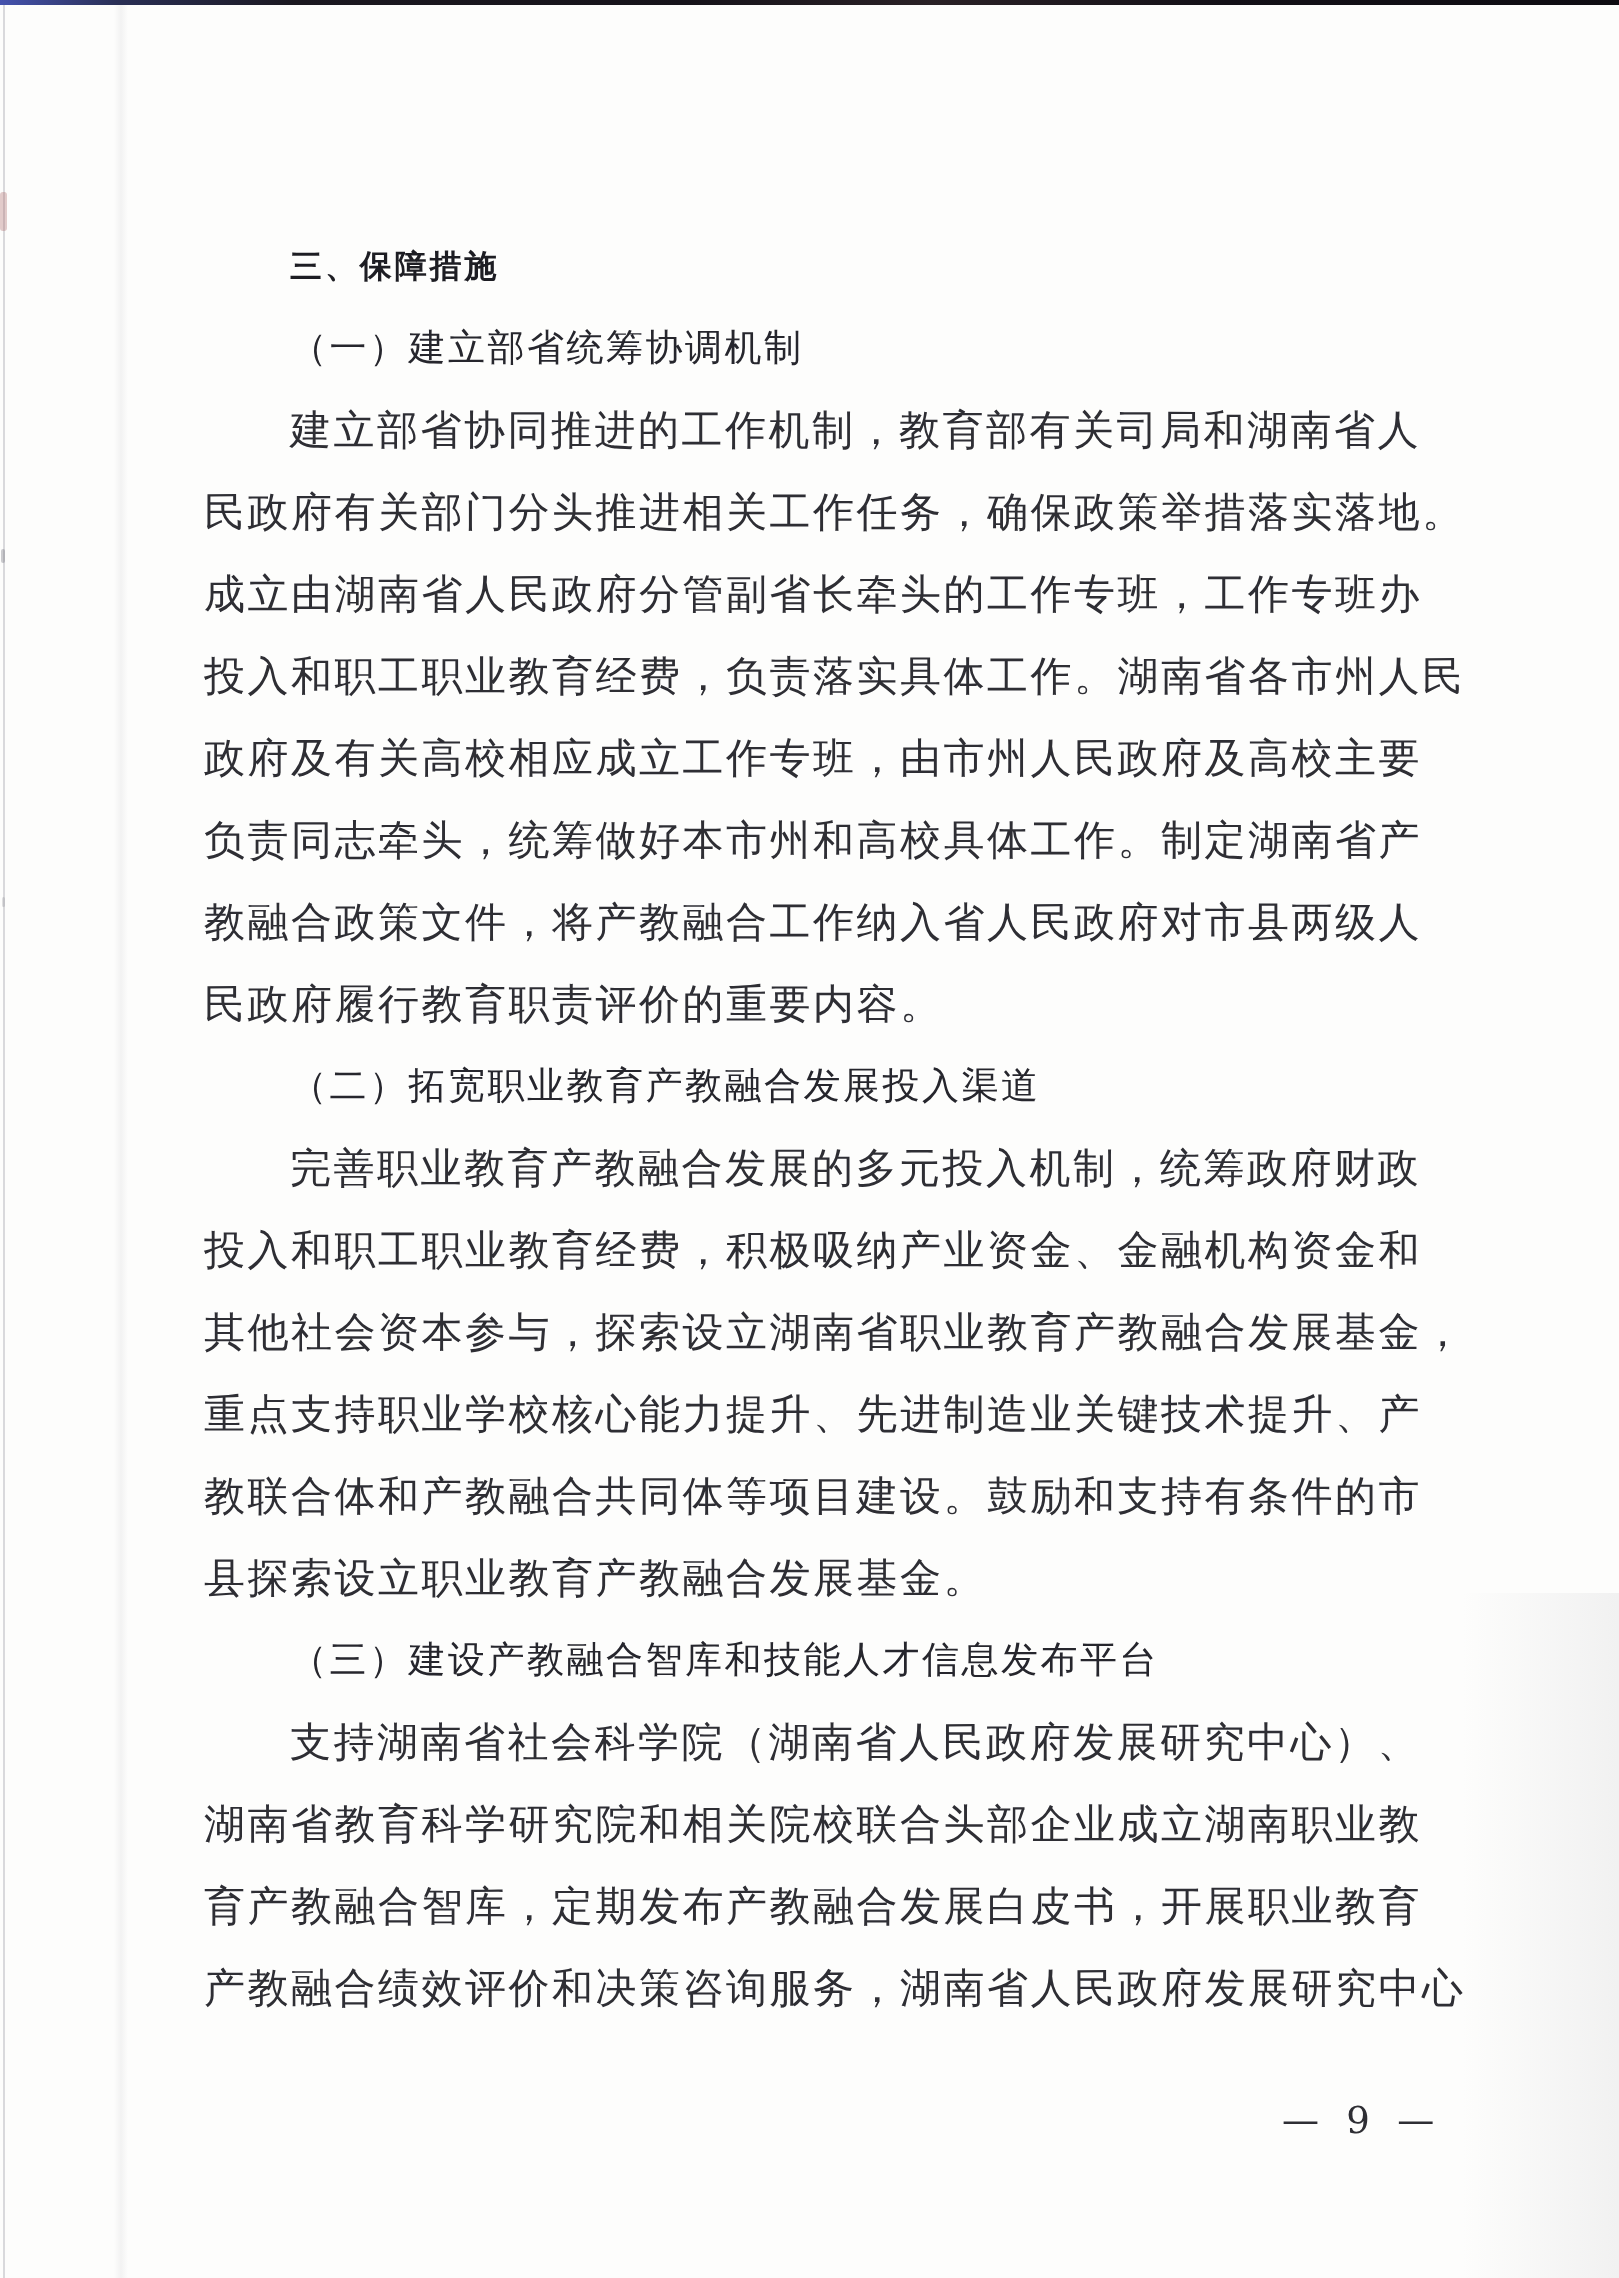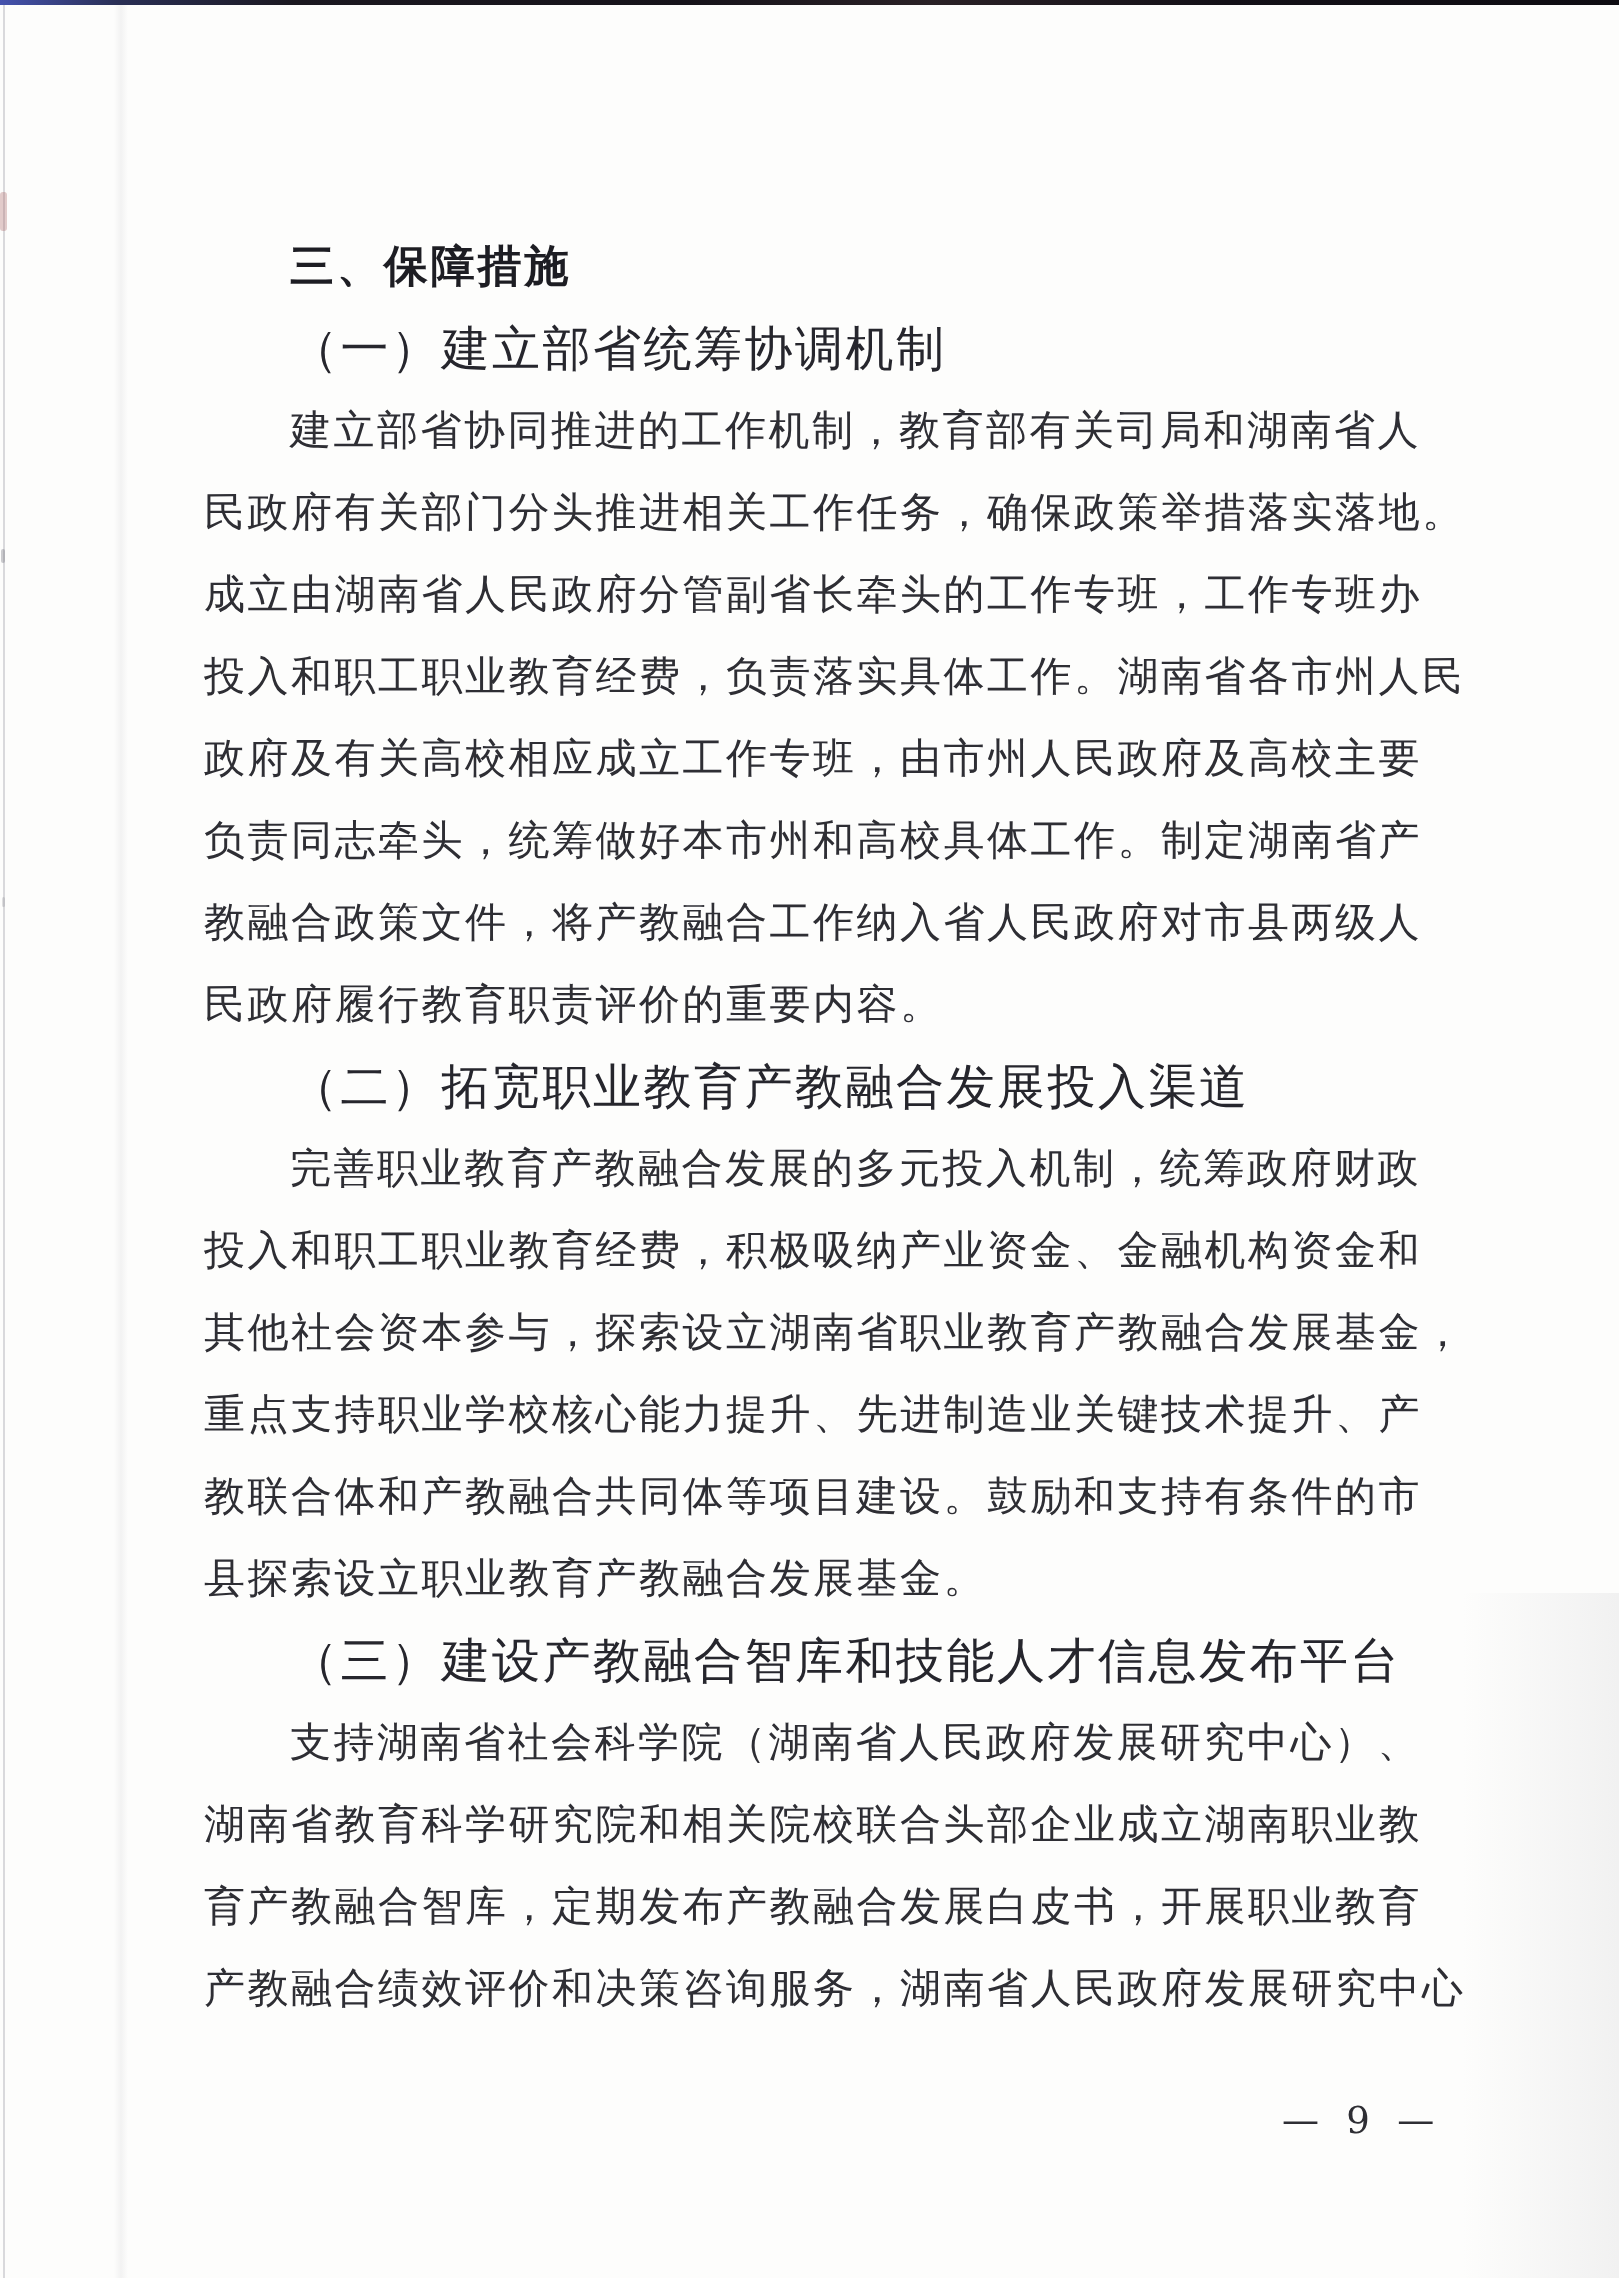--- a/index.html
+++ b/index.html
@@ -44,29 +44,29 @@
   }
   .content {
     position:absolute; left:204px; top:225px; width:1219px;
   }
   .row {
     height:82px; line-height:82px;
     font-size:41px; letter-spacing:2.5px;
     white-space:nowrap;
   }
   .title-row {
-    font-family:Liberation Sans, sans-serif;
+    font-family:Liberation Serif, serif;
     font-weight:bold;
-    font-size:44px; letter-spacing:2.9px;
+    font-size:32px; letter-spacing:2.9px;
     color:#1d1d23;
     padding-left:86px;
   }
   .sub-row {
     padding-left:86px;
-    font-size:48px;
+    font-size:37px;
     color:#26262d;
   }
   .first { padding-left:86px;font-family:Liberation Serif, serif; }
   .pagenum {
     position:absolute; left:1282px; top:2099px;
     font-size:37px; letter-spacing:7.8px;
     color:#2e2e34;
     white-space:nowrap;
   }
 </style>

